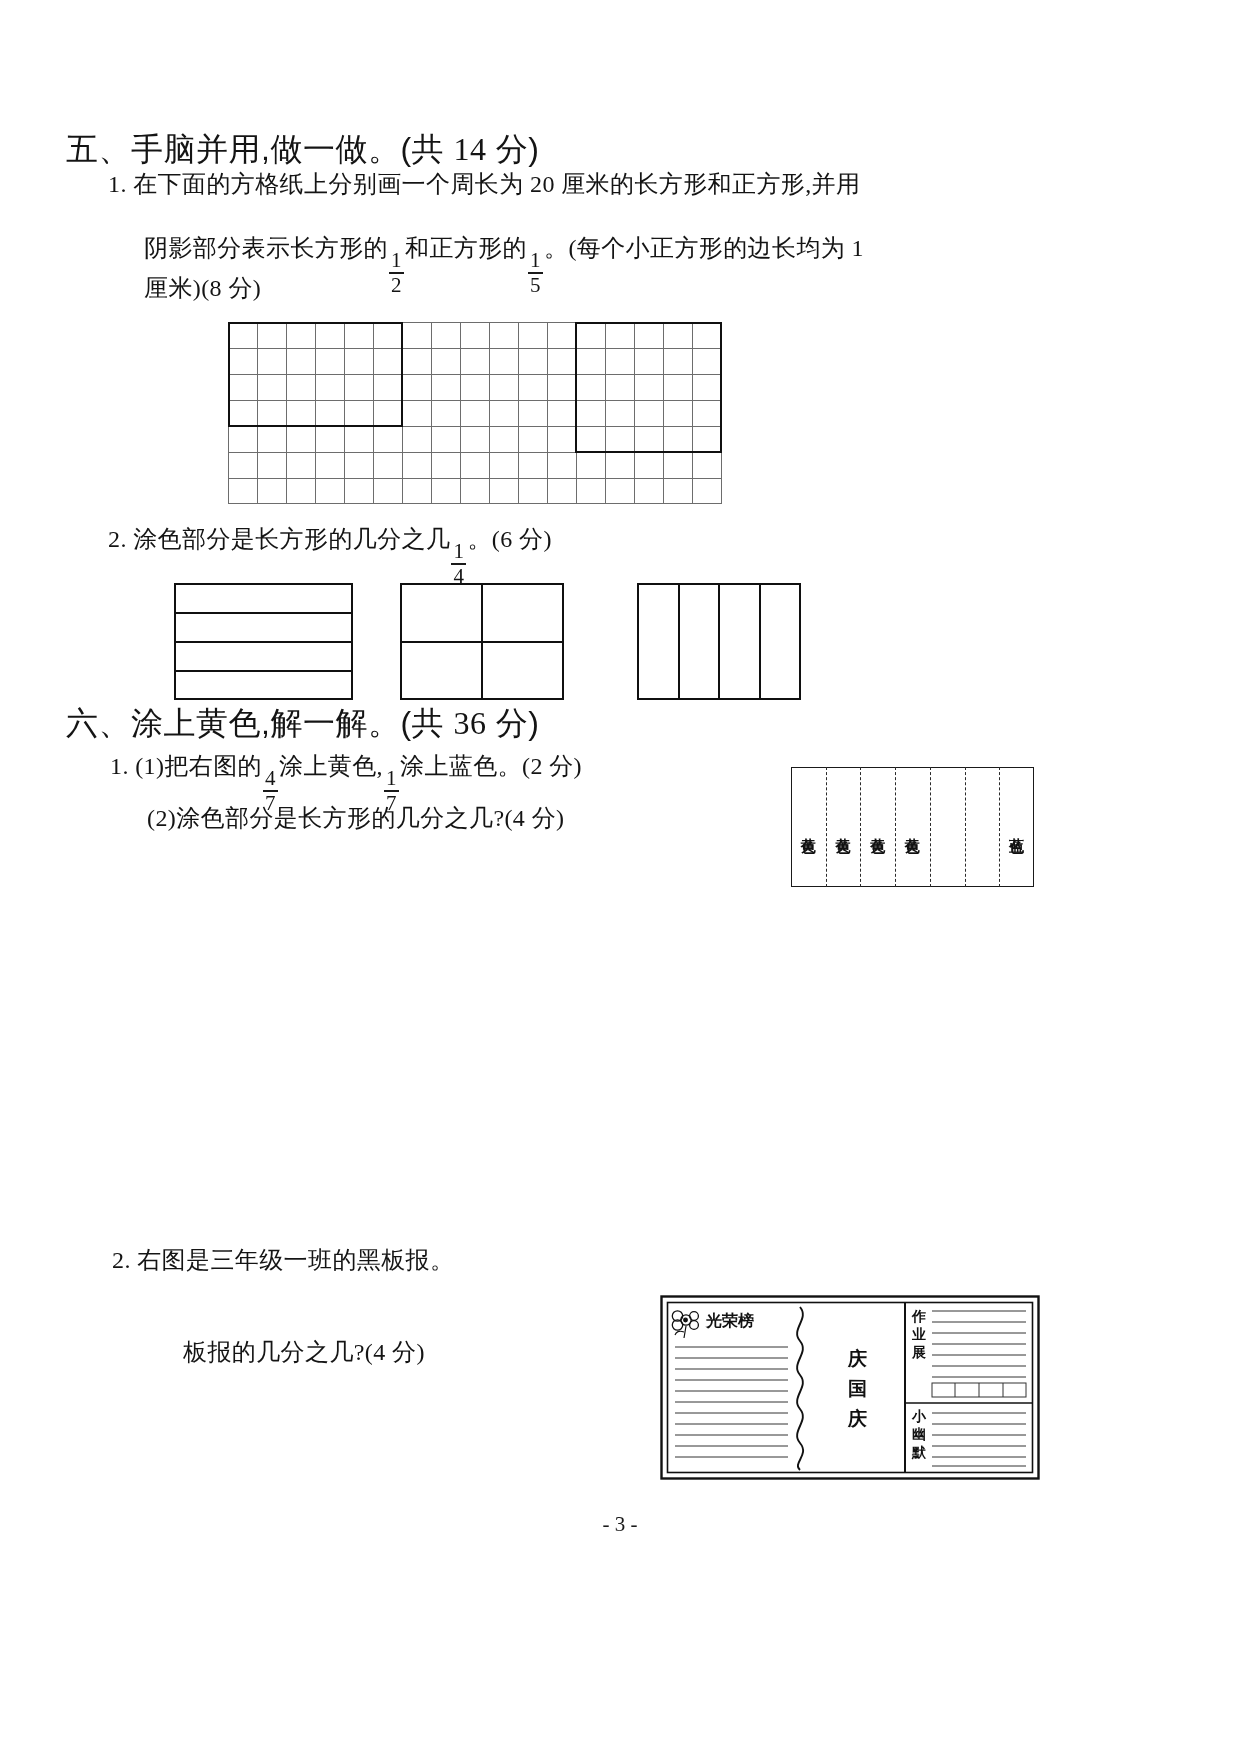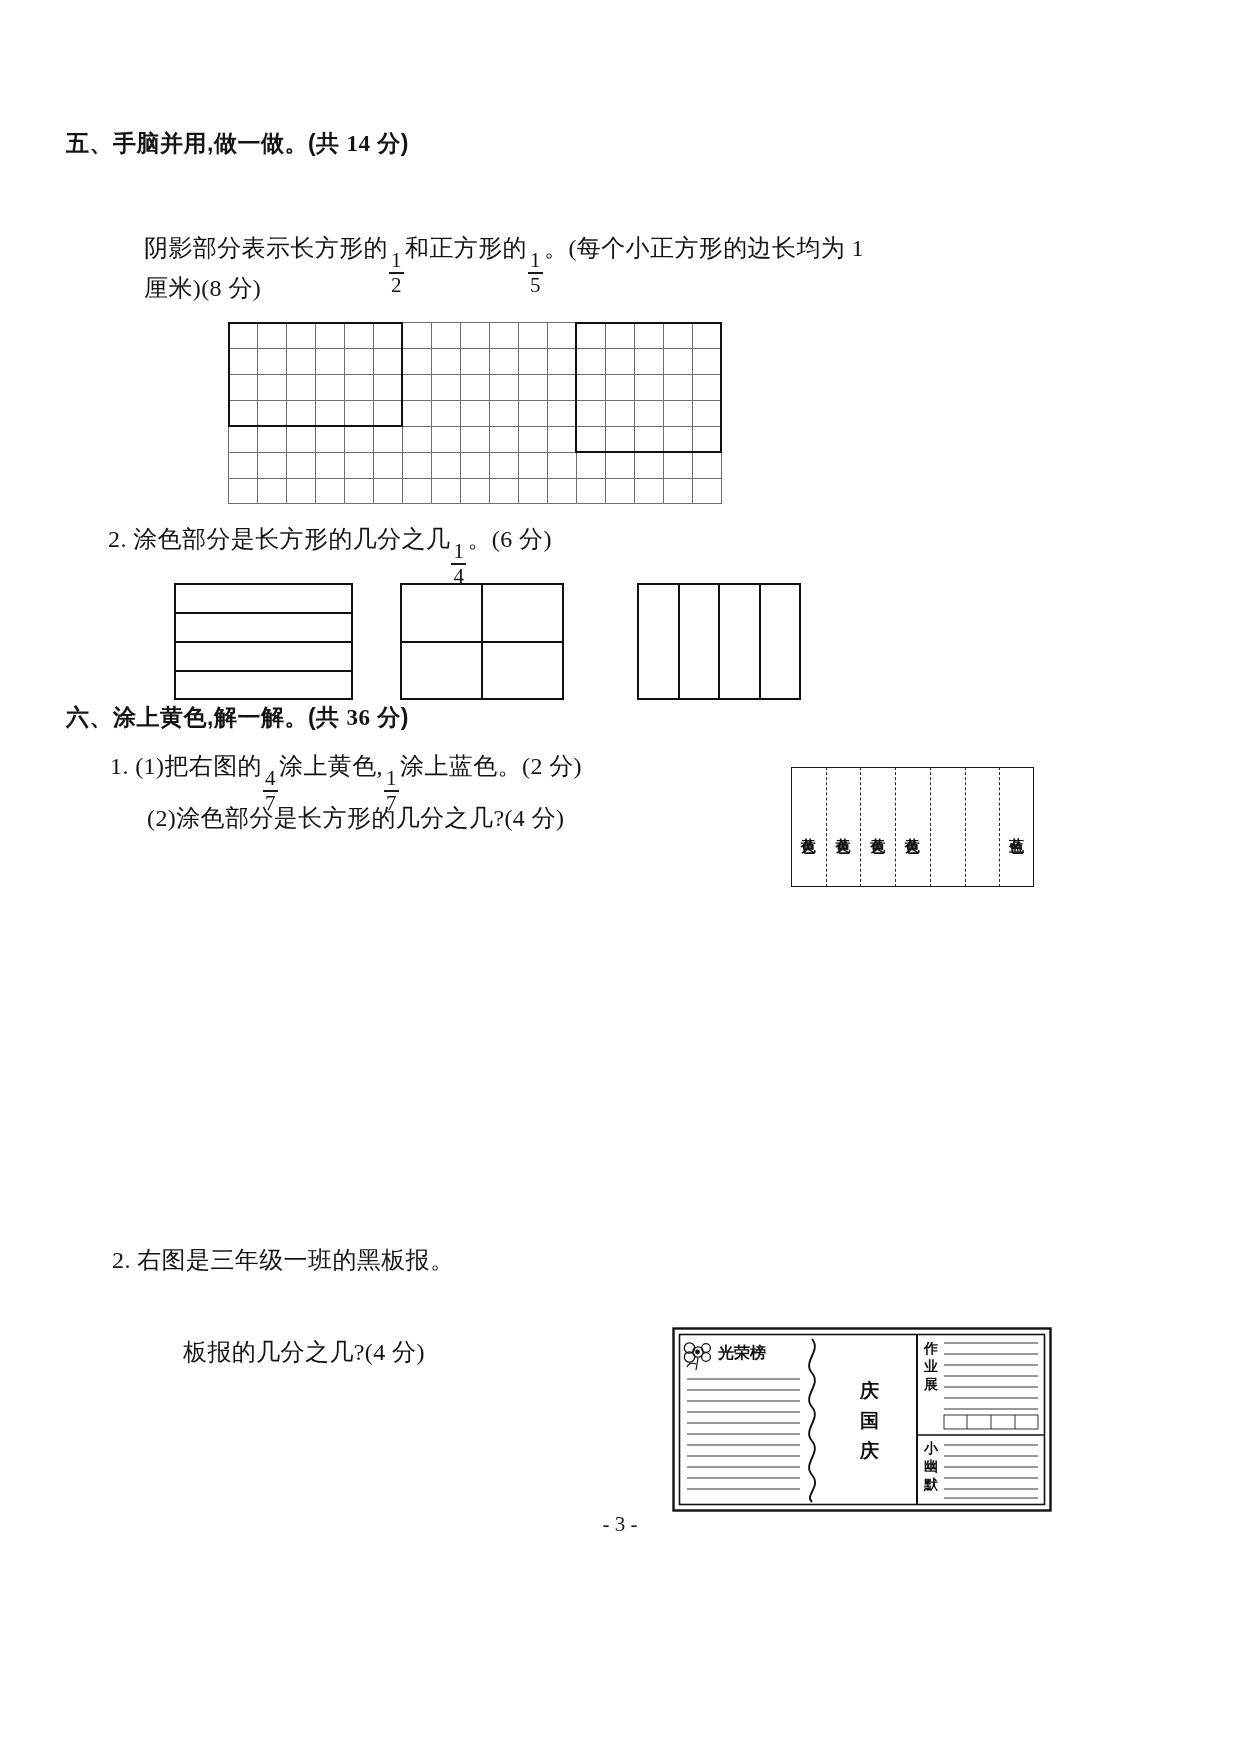--- a/index.html
+++ b/index.html
@@ -9,22 +9,22 @@
     font-family:"Liberation Serif","DejaVu Serif",serif;
     color:#141414;
     position:relative;
     overflow:hidden;
   }
   .page{position:absolute;inset:0;}
 
   
   .sec-head{
     font-family:"Liberation Sans","DejaVu Sans",sans-serif;
-    font-weight:bold;
-    font-size:23px;
+    font-weight:normal;
+    font-size:32px;
     letter-spacing:0.5px;
     white-space:nowrap;
   }
   .body-line{
     font-size:24px;
     line-height:1.0;
     white-space:nowrap;
     letter-spacing:0.4px;
   }
   .num{font-family:"Liberation Serif","DejaVu Serif",serif;}
@@ -95,22 +95,22 @@
     font-weight:bold;
     color:#111;
     writing-mode:vertical-rl;
     text-orientation:upright;
     letter-spacing:1px;
   }
 
   
   #blackboard{
     position:absolute;
-    left:660px;top:1327px;
-    width:432px;height:185px;margin-left:12px;
+    left:660px;top:1295px;
+    width:432px;height:185px;
   }
   #blackboard svg{display:block;}
 
   
   #page-no{
     position:absolute;
     left:0;right:0;top:1512px;
     text-align:center;
     font-size:21px;
     color:#1a1a1a;
@@ -119,20 +119,24 @@
 </style>
 </head>
 <body>
 
 <div class="page">
 
   <div class="abs sec-head" style="left:66px;top:128px;">
     <span>五、手脑并用,做一做。(共 </span><span class="num">14</span><span> 分)</span>
   </div>
 
+  <div class="abs body-line" style="left:108px;top:172px;">
+    <span class="num">1.</span>
+    <span>在下面的方格纸上分别画一个周长为 20 厘米的长方形和正方形,并用</span>
+  </div>
 
   <div class="abs body-line" style="left:144px;top:236px;">
     <span>阴影部分表示长方形的</span><span class="frac">
         <span class="n">1</span>
         <span class="bar"></span>
         <span class="d">2</span>
       </span><span>和正方形的</span><span class="frac">
         <span class="n">1</span>
         <span class="bar"></span>
         <span class="d">5</span>

